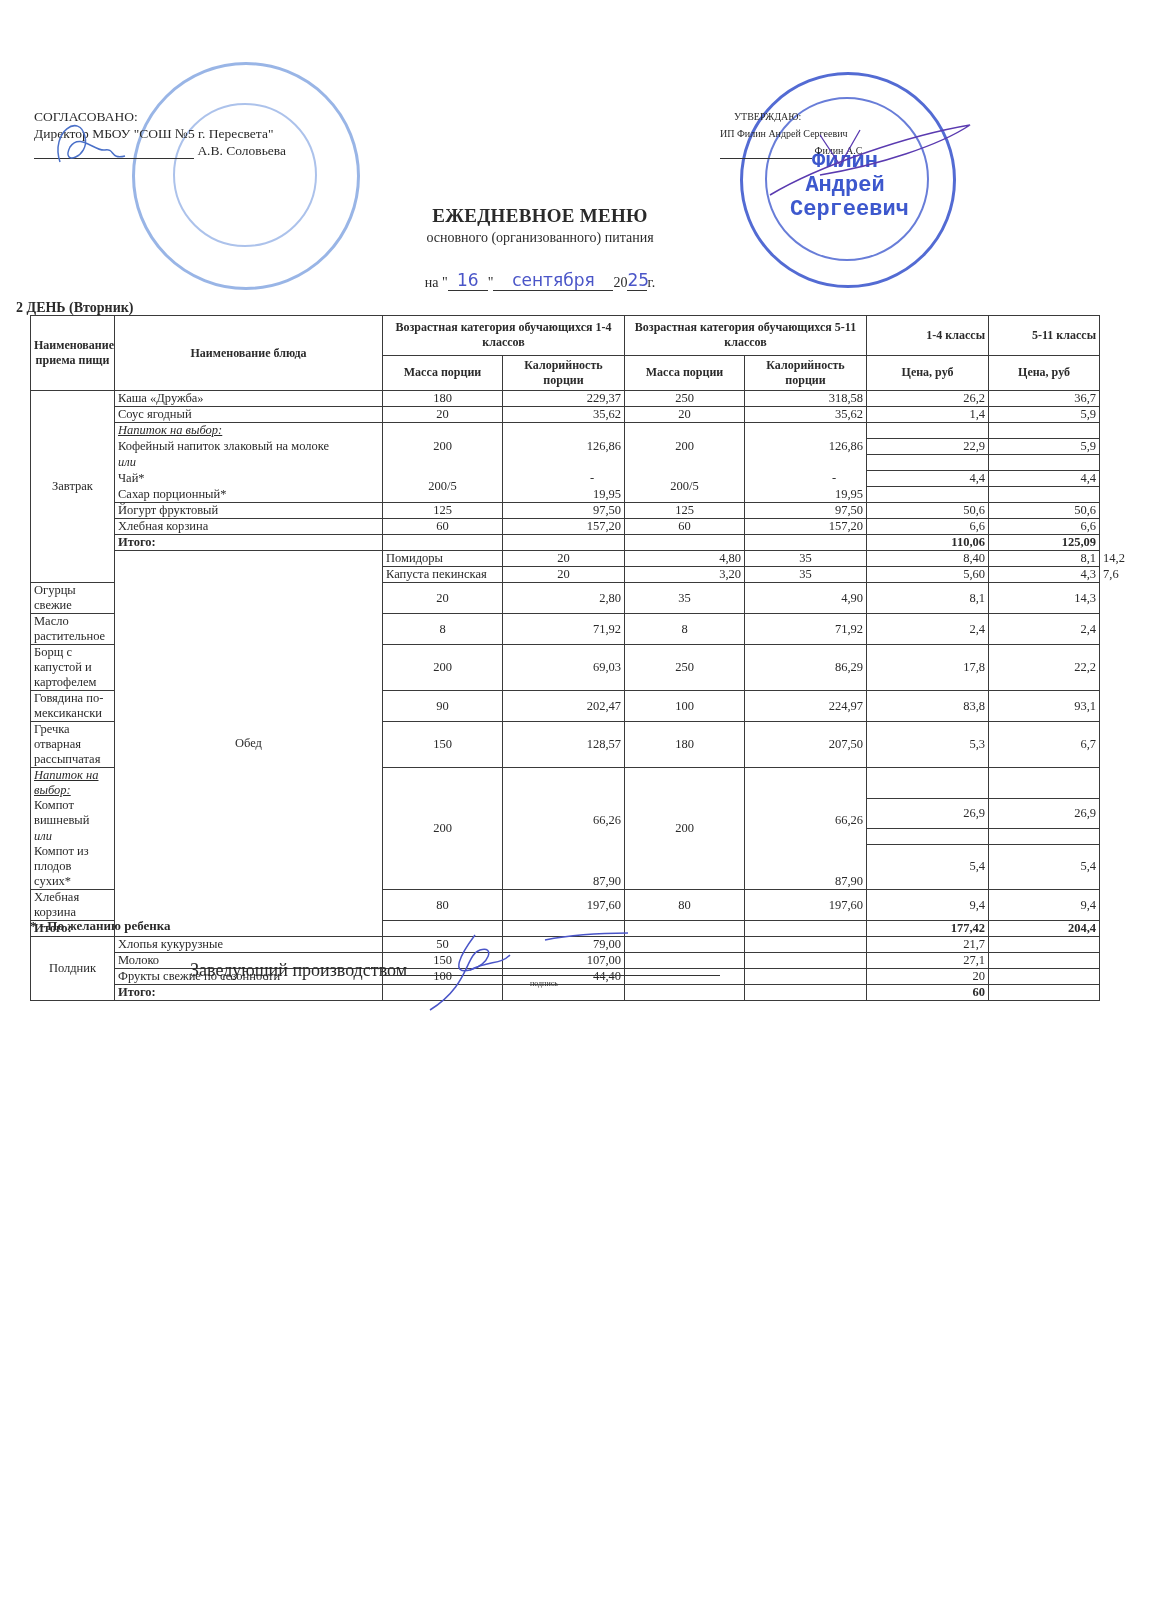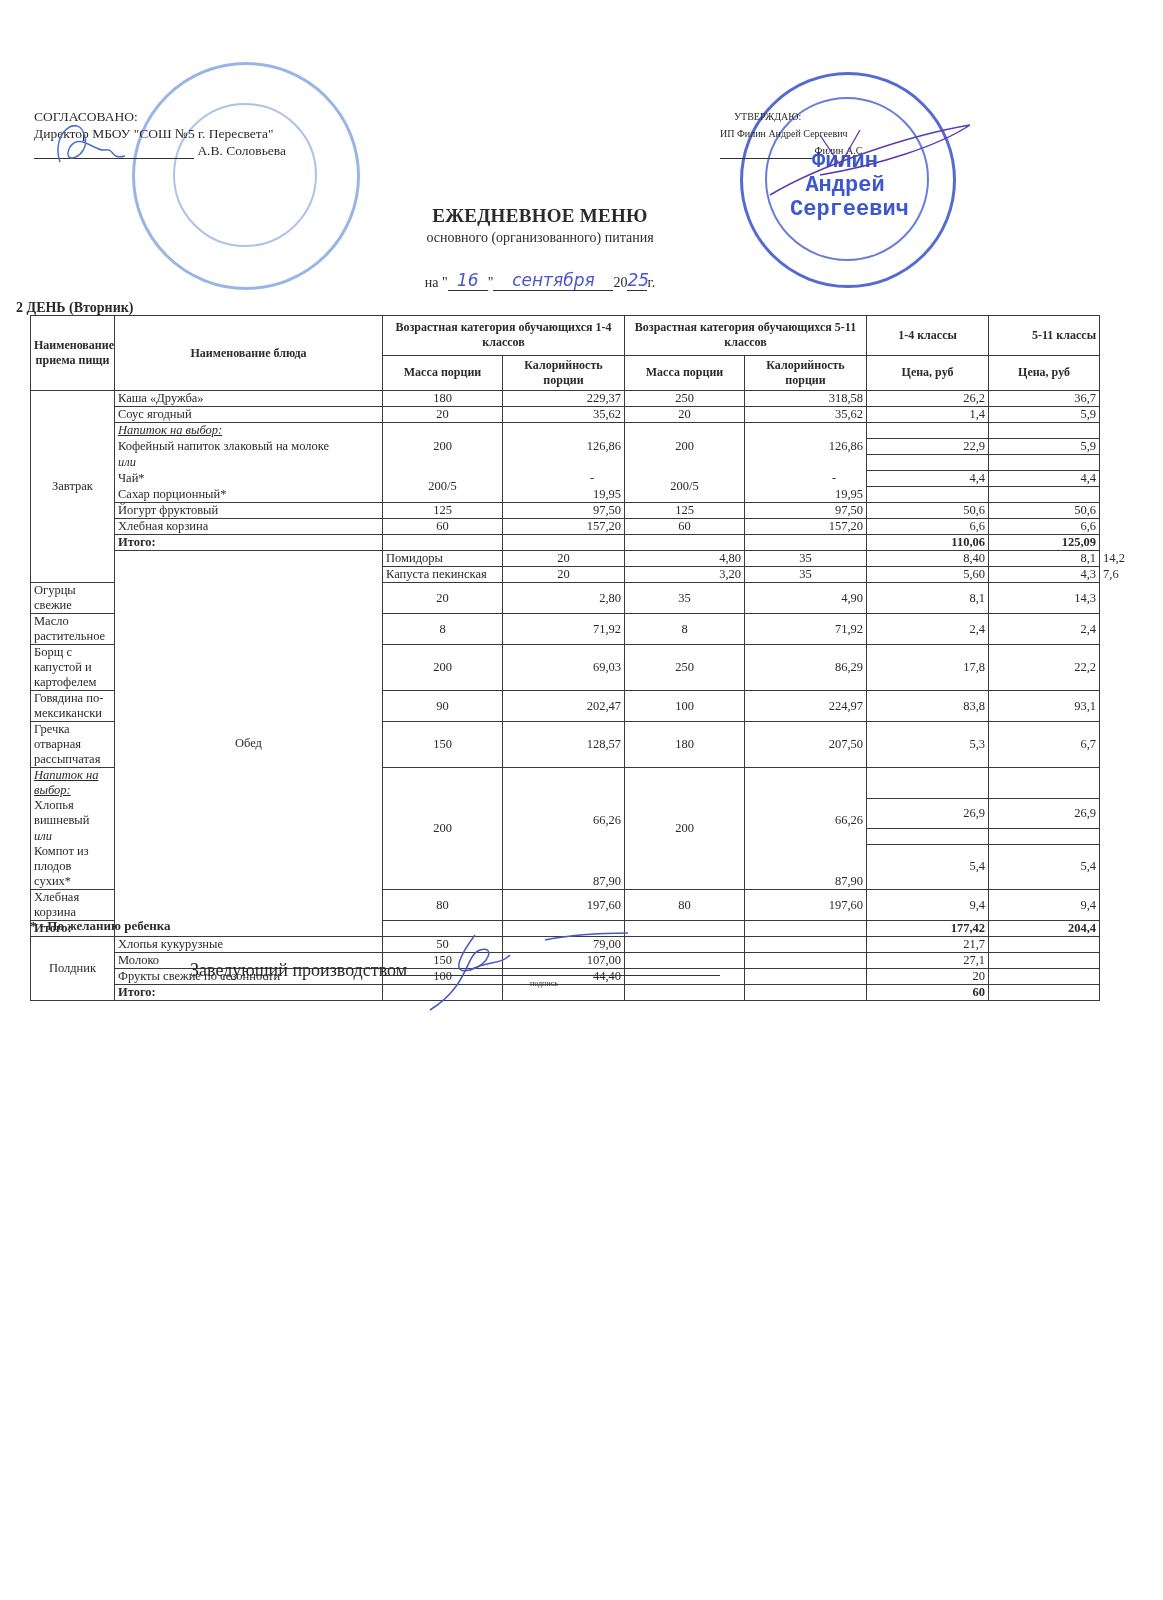--- a/index.html
+++ b/index.html
@@ -9,21 +9,21 @@
   .hdr-left { left: 34px; top: 108px; font-size: 13.5px; line-height: 17px; }
   .hdr-right { left: 734px; top: 108px; font-size: 10px; line-height: 17px; }
   .sig-line { display: inline-block; border-bottom: 1px solid #333; vertical-align: bottom; }
   .stamp { border-radius: 50%; border: 3px solid rgba(70,120,210,0.55); }
   .stamp-inner { border-radius: 50%; border: 2px solid rgba(70,120,210,0.45); position: absolute; }
   .stamp-text { position: absolute; color: rgba(40,70,200,0.9); font-family: Liberation Mono, monospace;
                 font-weight: bold; text-align: center; line-height: 24px; }
   .title { left: 0; width: 1080px; text-align: center; top: 205px; font-size: 19px; font-weight: bold; letter-spacing: 0.3px; }
   .subtitle { left: 0; width: 1080px; text-align: center; top: 230px; font-size: 14px; }
   .dateline { left: 0; width: 1080px; text-align: center; top: 270px; font-size: 14px; }
-  .hand { font-family: "DejaVu Sans", sans-serif; font-style: italic; color: #4a55c8; font-size: 17px; }
+  .hand { font-family: "DejaVu Sans", sans-serif; color: #4a55c8; font-size: 17px; }
   .day { left: 16px; top: 300px; font-size: 14px; font-weight: bold; }
   table.menu { position: absolute; left: 30px; top: 315px; border-collapse: collapse; width: 1029px;
                font-size: 12.5px; table-layout: fixed; }
   table.menu td, table.menu th { border: 1px solid #3a3a3a; padding: 0 3px; height: 15px; line-height: 15px; }
   table.menu th { font-weight: bold; font-size: 12px; line-height: 15px; }
   .c { text-align: center; }
   .r { text-align: right; }
   .b { font-weight: bold; }
   .it { font-style: italic; }
   .u { text-decoration: underline; margin-left: 8px; }
@@ -89,21 +89,21 @@
       <col style="width:122px">
       <col style="width:122px">
       <col style="width:111px">
   </colgroup>
   <thead>
     <tr>
       <th rowspan="2" class="c" style="height:74px;">Наименование приема пищи</th>
       <th rowspan="2" class="c">Наименование блюда</th>
       <th colspan="2" class="c" style="height:38px;">Возрастная категория обучающихся 1-4 классов</th>
       <th colspan="2" class="c">Возрастная категория обучающихся 5-11 классов</th>
-      <th style="text-align:center;">1-4 классы</th>
+      <th style="text-align:right;">1-4 классы</th>
       <th style="text-align:right;">5-11 классы</th>
     </tr>
     <tr>
       <th class="c" style="height:34px;">Масса порции</th>
       <th class="c">Калорийность порции</th>
       <th class="c">Масса порции</th>
       <th class="c">Калорийность порции</th>
       <th class="c">Цена, руб</th>
       <th class="c">Цена, руб</th>
     </tr>
@@ -261,21 +261,21 @@
     <tr>
       <td class="it u" style="border-bottom:none;">Напиток на выбор:</td>
       <td rowspan="4" class="c">200</td>
       <td rowspan="2" class="r" style="border-bottom:none; vertical-align:bottom;">66,26</td>
       <td rowspan="4" class="c">200</td>
       <td rowspan="2" class="r" style="border-bottom:none; vertical-align:bottom;">66,26</td>
       <td></td>
       <td></td>
     </tr>
     <tr>
-      <td style="border-top:none; border-bottom:none;">Хлопья вишневый</td>
+      <td style="border-top:none; border-bottom:none;">Компот вишневый</td>
       <td class="r">26,9</td>
       <td class="r">26,9</td>
     </tr>
     <tr>
       <td class="it" style="border-top:none; border-bottom:none;">или</td>
       <td rowspan="2" class="r" style="border-top:none; vertical-align:bottom;">87,90</td>
       <td rowspan="2" class="r" style="border-top:none; vertical-align:bottom;">87,90</td>
       <td></td>
       <td></td>
     </tr>

